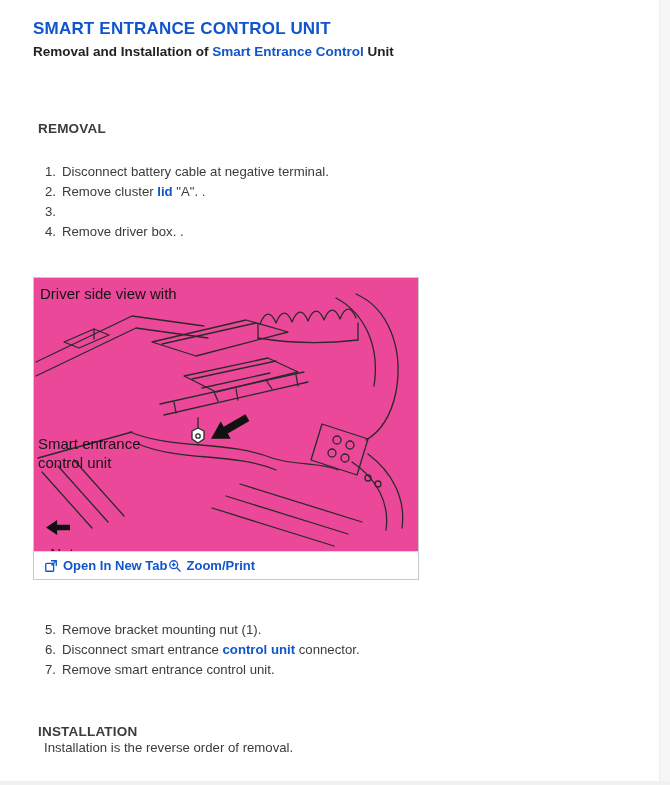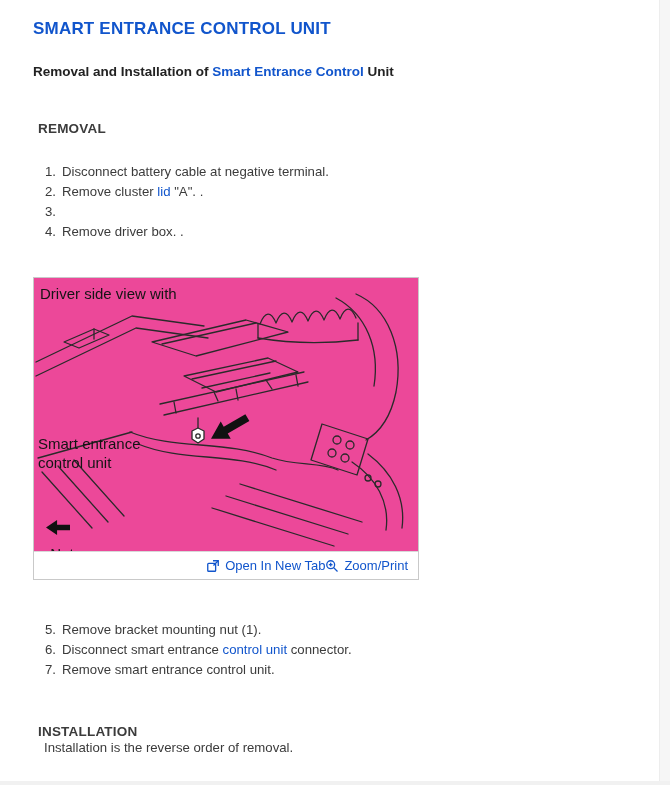--- a/index.html
+++ b/index.html
@@ -9,29 +9,29 @@
   }
   *{box-sizing:border-box;margin:0;padding:0;}
   html,body{background:#fff;}
   body{
     position:relative;
     width:670px;height:785px;
     overflow:hidden;
     font-family:"Liberation Sans",sans-serif;
     color:var(--text);
   }
-  a{cursor:pointer;}
+  a{cursor:pointer;font-weight:bold;}
   .link{color:var(--link);text-decoration:none;}
   .doc-title{
     position:absolute;left:33px;top:19px;
     font-size:17px;font-weight:700;color:var(--link);
     letter-spacing:.2px;
   }
   .subtitle{
-    position:absolute;left:33px;top:64px;
+    position:absolute;left:33px;top:44px;
     font-size:13.5px;font-weight:700;color:#222;
   }
   .subtitle .link{font-weight:700;}
   .section{
     position:absolute;left:38px;
     font-size:13.5px;font-weight:700;color:#3b3b3b;
     letter-spacing:.2px;
   }
   #removal-heading{top:121px;}
   #installation-heading{top:701px;margin-top:23px;}
@@ -55,21 +55,21 @@
     position:absolute;left:4px;top:156px;
     font-size:15px;line-height:19px;color:#141414;
   }
   .fig-legend{
     position:absolute;left:8px;top:242px;
     display:flex;align-items:center;gap:7px;
     font-size:15px;color:#141414;flex-direction:column;
   }
   .fig-footer{
     height:28px;border-top:1px solid #d8d8d8;
-    display:flex;justify-content:flex-end;align-items:center;
+    display:flex;justify-content:flex-start;align-items:center;
     padding:0 10px;background:#fff;
   }
   .fig-link{
     display:flex;align-items:center;gap:5px;
     font-size:13px;color:var(--link);text-decoration:none;
   }
   .fig-link .icn{display:inline-flex;align-items:center;}
   .tail{position:absolute;left:44px;top:740px;font-size:13.2px;color:#3b3b3b;}
   .scrollbar-v{
     position:absolute;top:0;right:0;width:11px;height:785px;

